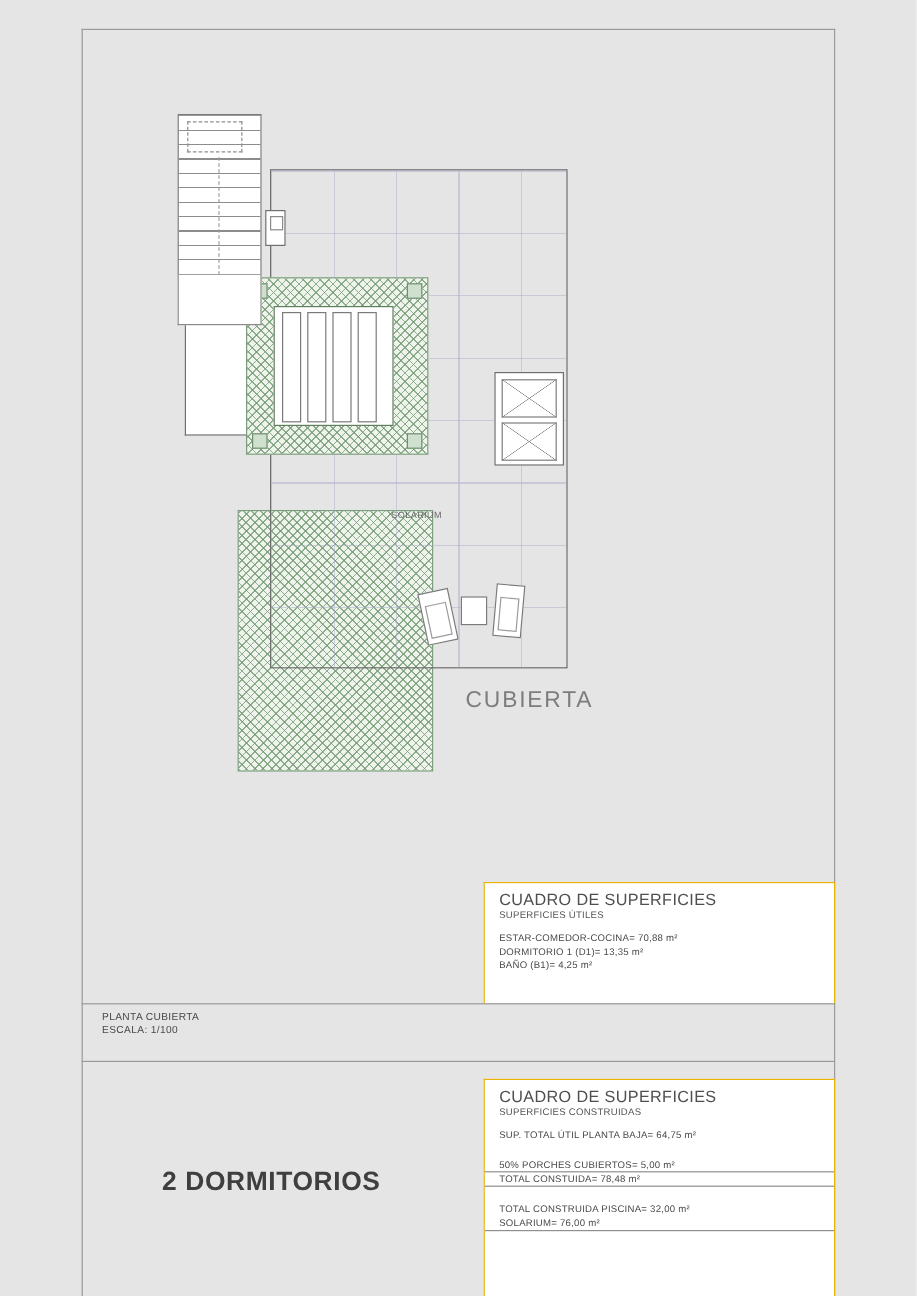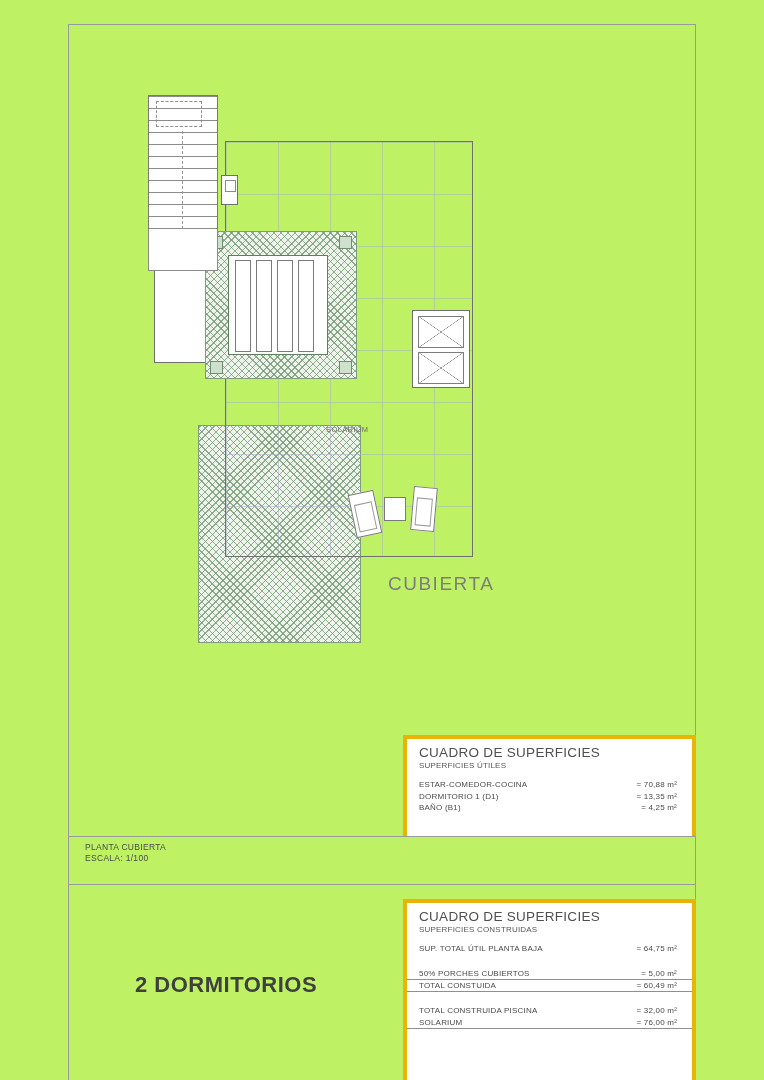--- a/index.html
+++ b/index.html
@@ -13,21 +13,21 @@
     font-family: "Liberation Sans", sans-serif;
     color: #4a4a4a;
     position: relative;
     overflow: hidden;
   }
   #sheet {
     position: absolute;
     left: 0; top: 0;
     width: 764px;
     height: 1080px;
-    background: #bef264;
+    background: #e5e5e5;
   }
   
   .frame {
     position: absolute;
     left: 68px;
     top: 24px;
     width: 628px;
     height: 1056px;
     border-left: 1px solid #9a9a9a;
     border-top: 1px solid #9a9a9a;
@@ -262,21 +262,21 @@
     left: 68px;
     width: 628px;
     height: 0;
     border-top: 1px solid #9a9a9a;
   }
   .hr-1 { top: 836px; }
   .hr-2 { top: 884px; }
   
   .tbl {
     position: absolute;
-    border: 4px solid #eab308;
+    border: 1px solid #eab308;
     box-sizing: border-box;
     background: #fff;
     padding: 0;
   }
   .tbl-1 { left: 403px; top: 735px; width: 293px; height: 101px; border-bottom: none; }
   .tbl-2 { left: 403px; top: 899px; width: 293px; height: 181px; border-bottom: none; }
   .tbl-head {
     font-size: 13.5px;
     letter-spacing: .3px;
     color: #4f4f4f;
@@ -284,27 +284,25 @@
   }
   .tbl-sub {
     font-size: 8px;
     letter-spacing: .2px;
     color: #565656;
     padding: 1px 0 0 12px;
   }
   .rows { margin-top: 9px; }
   .row {
     display: flex;
-    justify-content: space-between;
     font-size: 8px;
     letter-spacing: .2px;
     color: #4a4a4a;
     padding: 1.2px 15px 1.2px 12px;
     box-sizing: border-box;
-    gap: 15px;
   }
   .row.rule-top { border-top: 1px solid #8f8f8f; }
   .row.rule-bottom { border-bottom: 1px solid #8f8f8f; }
   .row .val { white-space: nowrap; }
   .spacer-12 { height: 13px; }
   
   .caption {
     position: absolute;
     left: 85px;
     top: 842px;
@@ -411,21 +409,21 @@
         <span class="lab">SUP. TOTAL ÚTIL PLANTA BAJA</span>
         <span class="val">= 64,75 m²</span>
       </div>
       <div class="spacer-12"></div>
       <div class="row">
         <span class="lab">50% PORCHES CUBIERTOS</span>
         <span class="val">= 5,00 m²</span>
       </div>
       <div class="row rule-top rule-bottom">
         <span class="lab">TOTAL CONSTUIDA</span>
-        <span class="val">= 60,49 m²</span>
+        <span class="val">= 78,48 m²</span>
       </div>
       <div class="spacer-12"></div>
       <div class="row">
         <span class="lab">TOTAL CONSTRUIDA PISCINA</span>
         <span class="val">= 32,00 m²</span>
       </div>
       <div class="row rule-bottom">
         <span class="lab">SOLARIUM</span>
         <span class="val">= 76,00 m²</span>
       </div>

